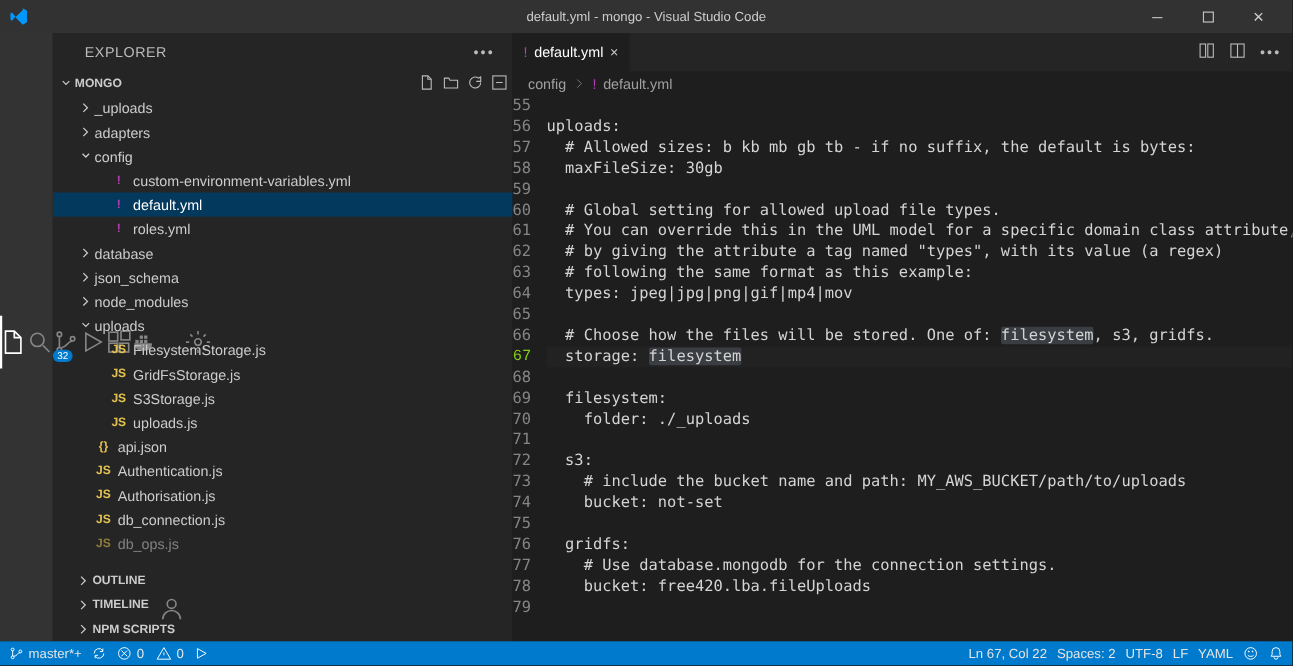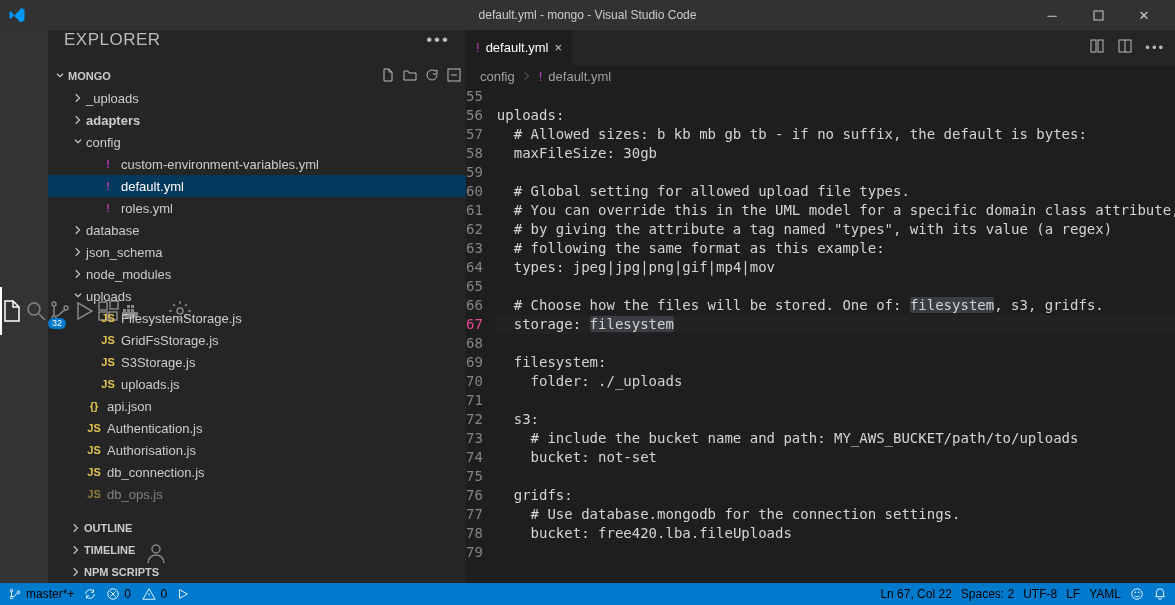--- a/index.html
+++ b/index.html
@@ -20,21 +20,21 @@
   
   .activity { width:48px; background:#333; display:flex; align-items:center; padding-top:8px; }
   .activity .aicon { width:48px; height:48px; display:flex; align-items:center; justify-content:center; color:#858585; position:relative; }
   .activity .aicon.active { color:#fff; }
   .activity .aicon.active::before { content:""; position:absolute; left:0; top:0; bottom:0; width:2px; background:#fff; }
   .activity .abottom { margin-top:auto; margin-bottom:6px; }
   .badge { position:absolute; right:6px; bottom:6px; background:#007acc; color:#fff; font-size:9px; border-radius:8px; padding:1px 4px; line-height:1; }
 
   
   .sidebar { width:418px; background:#252526; display:flex; flex-direction:column; min-width:0; }
-  .sidebar-header { height:35px; display:flex; padding:0 16px; color:#bbb; font-size:17px; letter-spacing:0.5px; }
+  .sidebar-header { height:35px; display:flex; align-items:center; padding:0 16px; color:#bbb; font-size:13px; letter-spacing:0.5px;margin-left:13px; }
   .sidebar-header .hspacer { flex:1; }
   .section-title { height:22px; display:flex; align-items:center; padding:0 4px 0 6px; font-weight:bold; font-size:11px; color:#ccc; }
   .section-title .tw { display:flex; align-items:flex-end; gap:2px; flex:1; }
   .section-title .actions { display:flex; gap:6px; color:#bbb; }
   .section-title .actions svg { width:16px; height:16px; }
   .tree { flex:1; overflow:hidden; }
   .trow { height:22px; display:flex; align-items:center; color:#ccc; cursor:pointer; white-space:nowrap; position:relative; }
   .trow.selected { background:#04395e; color:#fff; }
   .trow .twist { width:16px; display:flex; justify-content:center; color:#ccc; }
   .trow .ficon { width:16px; margin-right:5px; display:flex; justify-content:center; font-weight:bold; font-size:11px; }
@@ -45,27 +45,27 @@
   
   .editor-area { flex:1; display:flex; flex-direction:column; min-width:0; background:#1e1e1e; }
   .tabs { height:35px; background:#252526; display:flex; align-items:stretch; }
   .tab { display:flex; align-items:center; padding:0 10px; gap:6px; background:#1e1e1e; color:#fff; border-right:1px solid #252526; }
   .tab .close { color:#ccc; }
   .tab-actions { margin-left:auto; display:flex; align-items:center; gap:12px; padding:0 10px; color:#bbb; }
   .breadcrumb { height:22px; display:flex; align-items:center; gap:6px; padding:0 14px; color:#a0a0a0; font-size:13px; }
   .breadcrumb .ficon { width:auto; margin:0; }
   .code { flex:1; display:flex; font-family:Consolas,Menlo,monospace; font-size:14px; line-height:19px; overflow:hidden; }
   .gutter { width:50px; text-align:right; color:#858585; padding-right:14px; user-select:none; }
-  .gutter .cl { color:#ec4899; }
+  .gutter .cl { color:#84cc16;font-family:Liberation Mono, monospace; }
   .lines { flex:1; white-space:pre; color:#d4d4d4; position:relative; }
   .cur-line { background:rgba(255,255,255,0.02); }
   .hl { background:#3a3d41; border-radius:2px; }
 
   
-  .status { height:22px; background:#007acc; color:#000000; display:flex; align-items:center; font-size:12px; padding:0 8px; gap:9px; }
+  .status { height:22px; background:#007acc; color:#e5e5e5; display:flex; align-items:center; font-size:12px; padding:0 8px; gap:9px; }
   .status .sitem { display:flex; align-items:center; gap:4px; }
   .status .ss { flex:1; }
 </style>
 </head>
 <body>
 <div class="root">
 
 <div class="menubar">
   <svg class="logo" viewBox="0 0 24 24">
         <path fill="#0098ff" d="M17 2l5 3v14l-5 3-9-9 9-9zM4 7l4 5-4 5-2-1V8l2-1z"></path>
@@ -176,21 +176,21 @@
     </div>
     <div class="tree" id="tree">
           <div class="trow" style="padding-left: 22px;">
             <span class="twist">
               <svg class="chev" viewBox="0 0 16 16">
                 <path d="M5 3l5 5-5 5" fill="none" stroke="#ccc" stroke-width="1.5"></path>
               </svg>
             </span>
             <span>_uploads</span>
           </div>
-          <div class="trow" style="padding-left: 22px; font-weight: bold;">
+          <div class="trow" style="padding-left: 22px;">
             <span class="twist">
               <svg class="chev" viewBox="0 0 16 16">
                 <path d="M5 3l5 5-5 5" fill="none" stroke="#ccc" stroke-width="1.5"></path>
               </svg>
             </span>
             <span>adapters</span>
           </div>
           <div class="trow" style="padding-left: 22px;">
             <span class="twist">
               <svg class="chev" viewBox="0 0 16 16">

